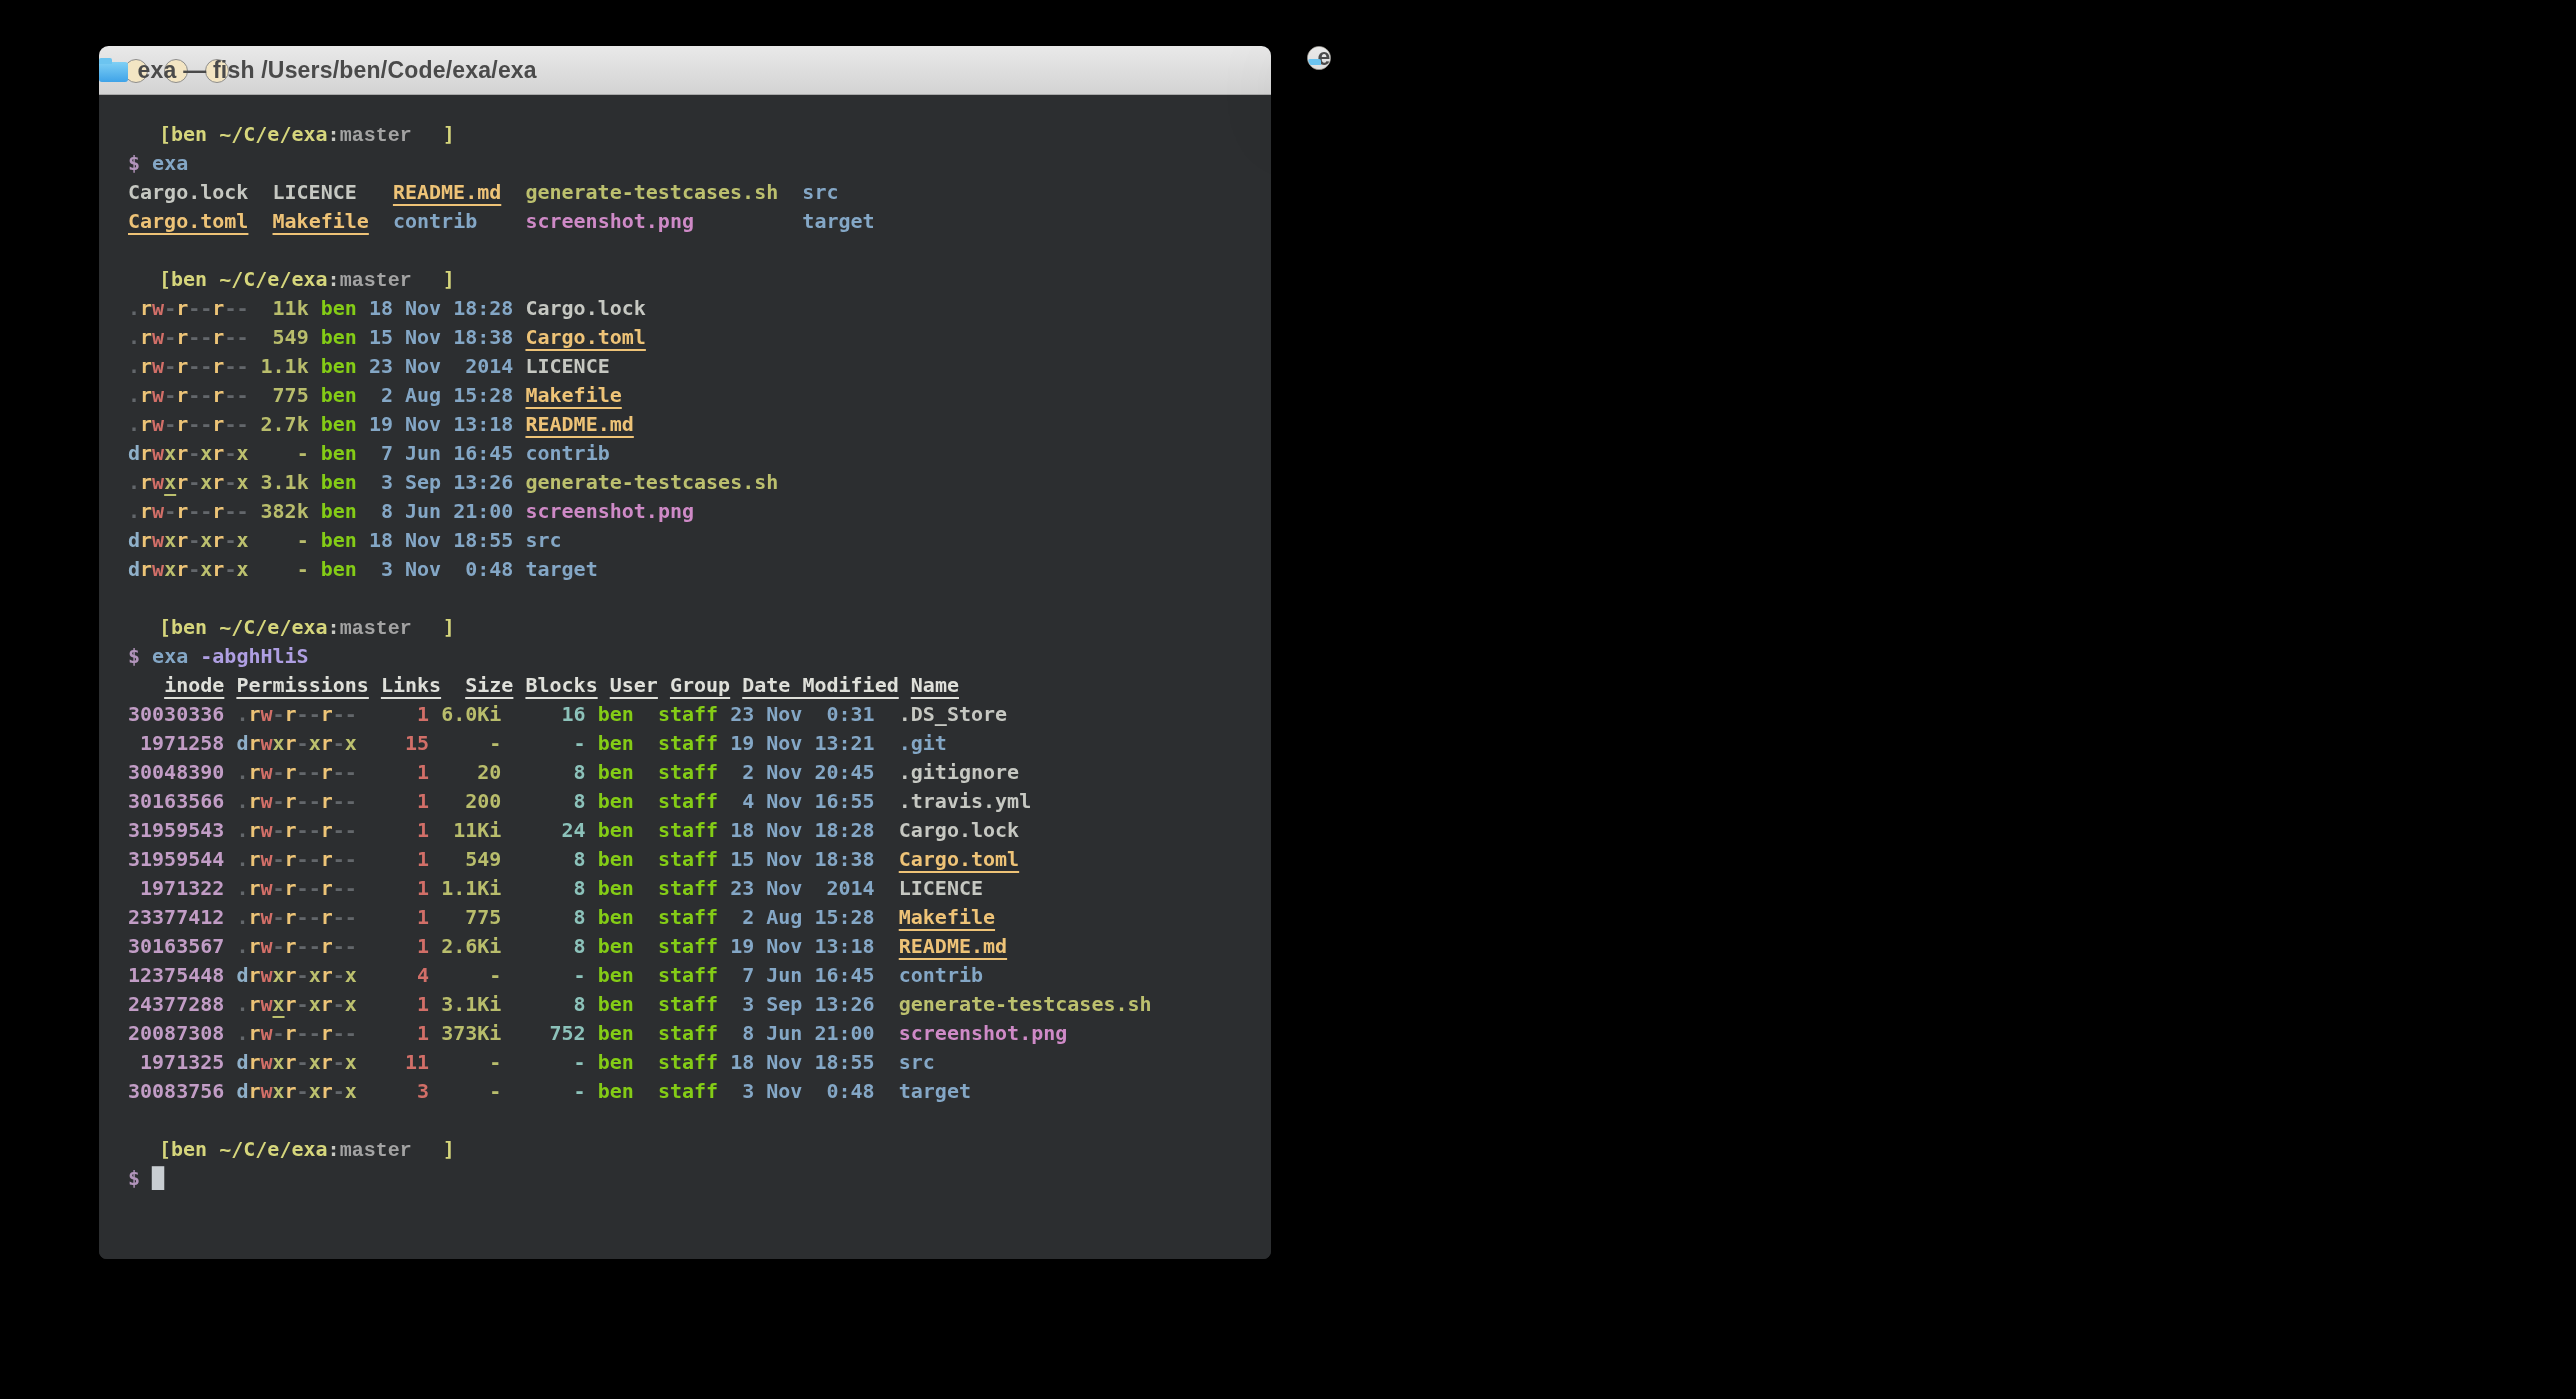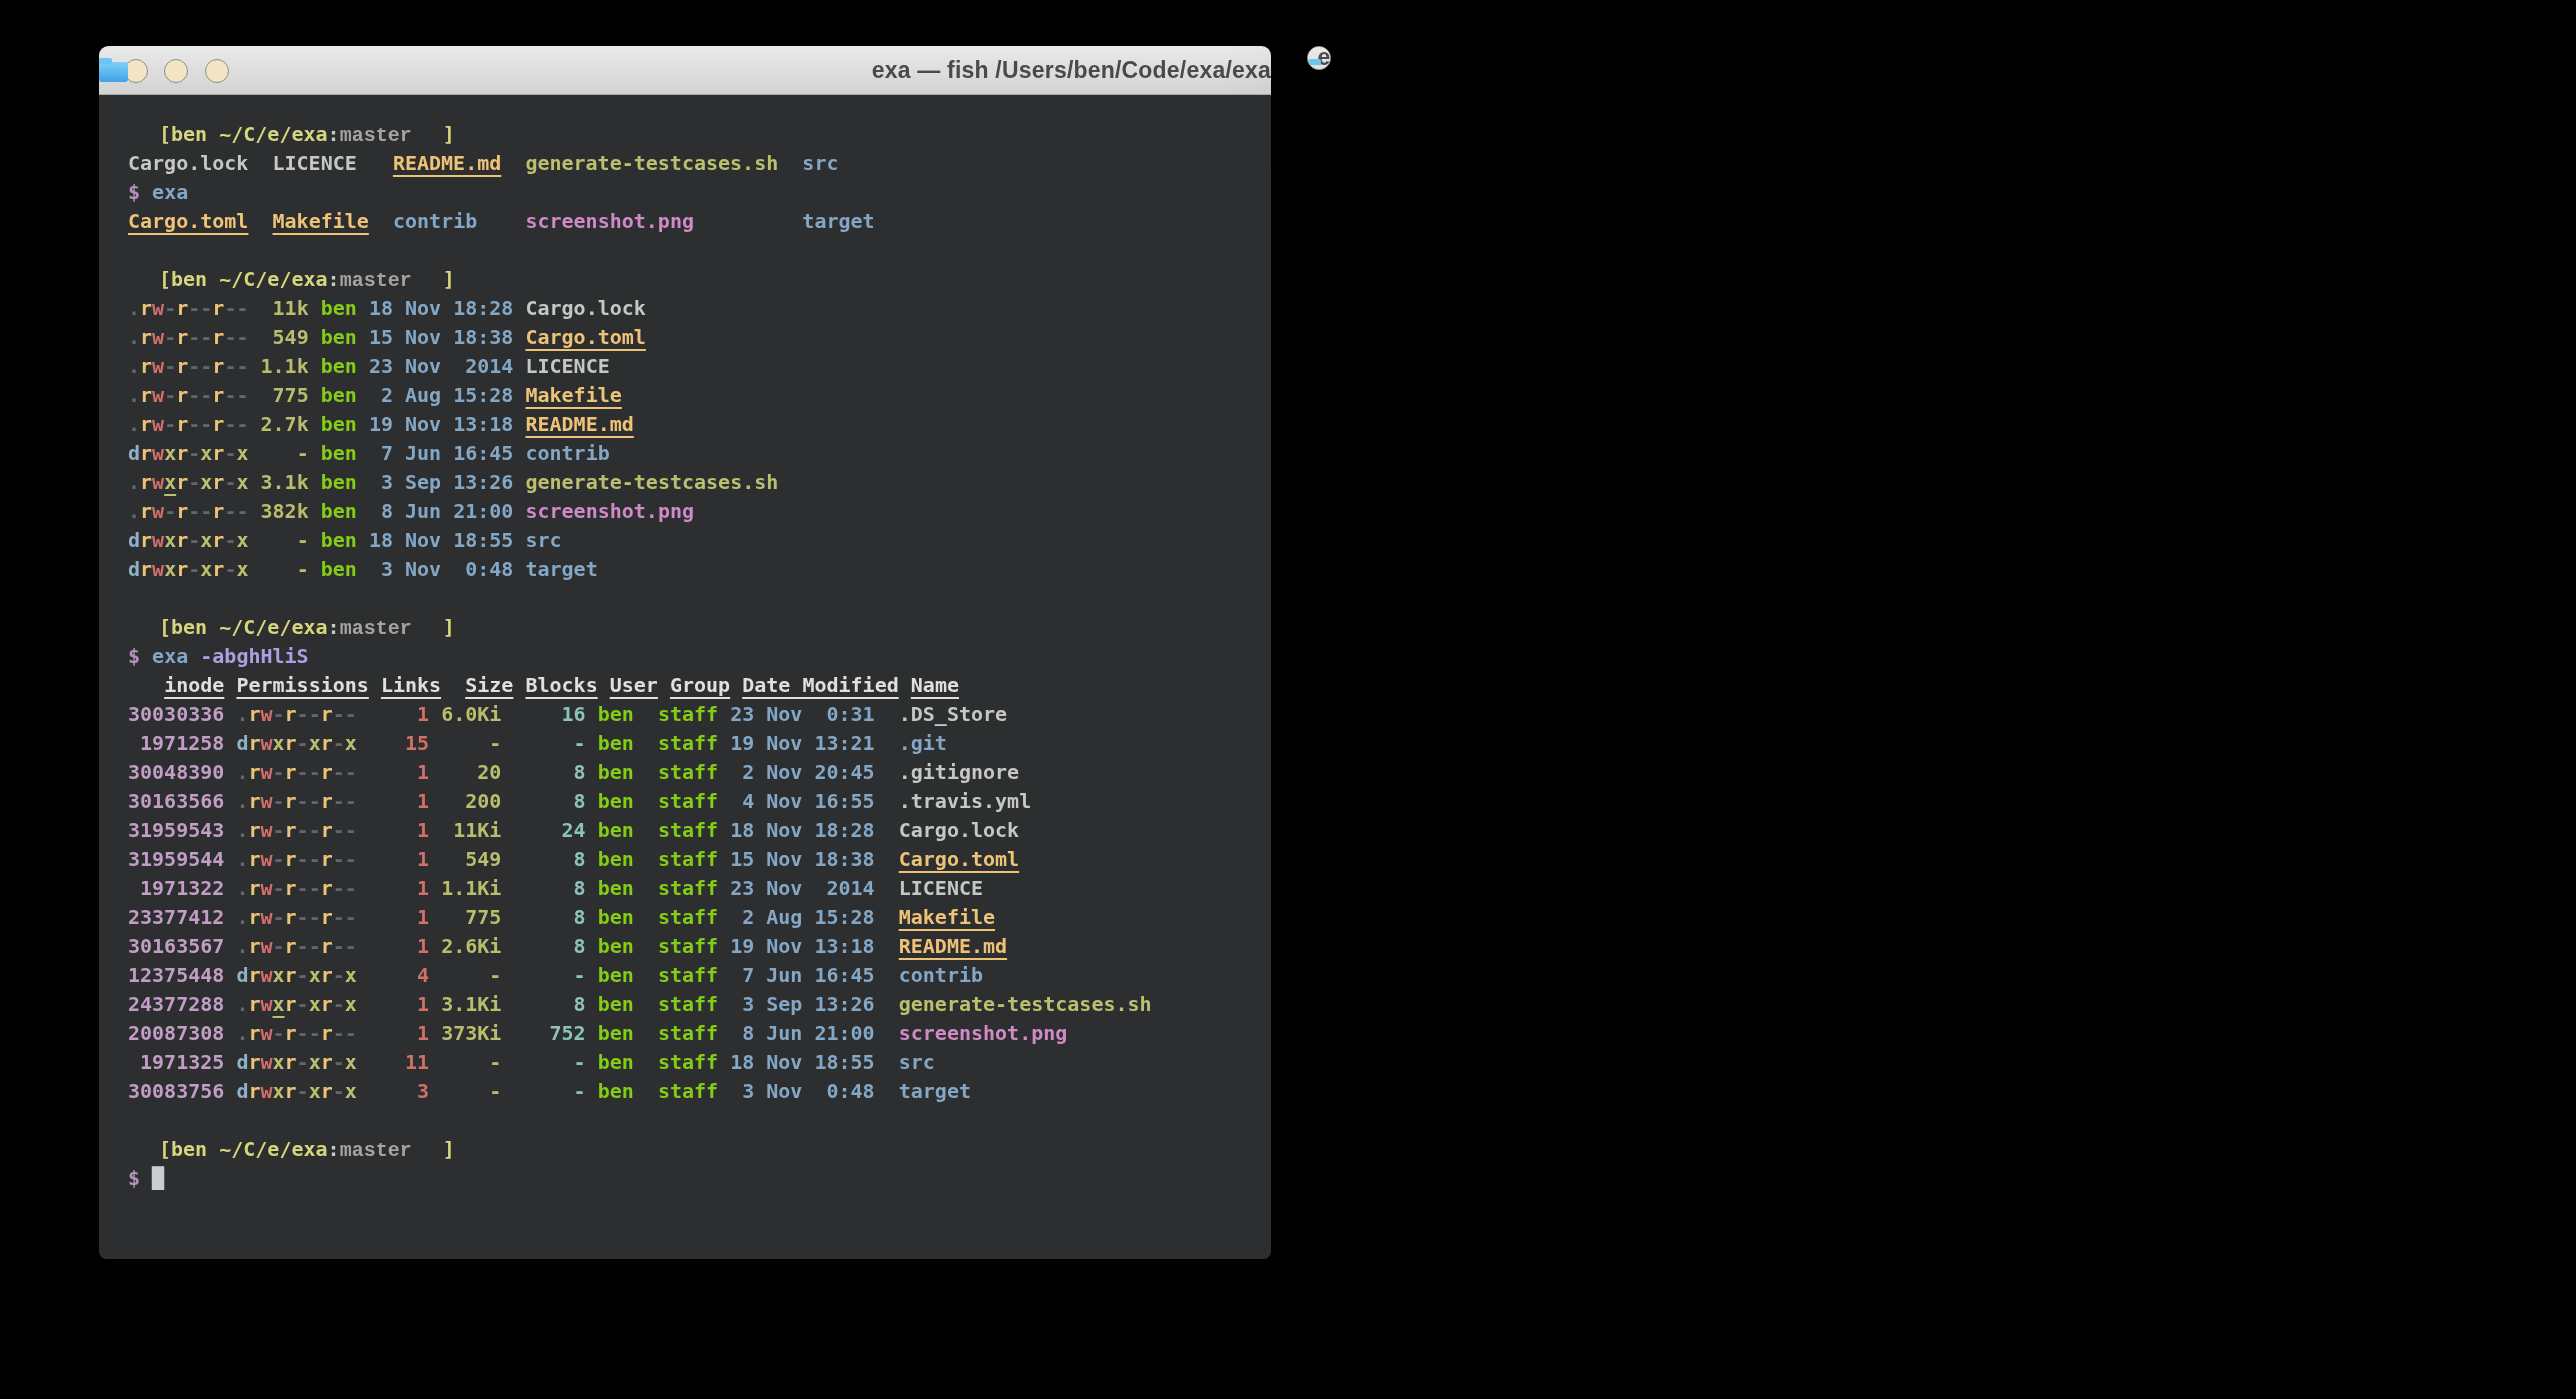--- a/index.html
+++ b/index.html
@@ -18,21 +18,21 @@
     border-bottom:1px solid #a9a9a9;
   }
   .lights{position:absolute;left:25px;top:12.5px;display:flex;gap:16.3px;}
   .light{
     width:24px;height:24px;border-radius:50%;
     background:radial-gradient(circle at 40% 35%,#bdbdbd,#a0a0a0);
     border:1px solid #8d8d8d;box-sizing:border-box;
   }
   .titlewrap{
     position:absolute;left:0;right:0;top:0;bottom:0;
-    display:flex;align-items:center;justify-content:space-between;gap:9.6px;
+    display:flex;align-items:center;justify-content:flex-start;gap:9.6px;
   }
   .folder-icon{
     display:inline-block;width:29px;height:20px;position:relative;
     background:linear-gradient(#7fd0f5,#3fa3e8);border-radius:2.9px;margin-top:3.8px;
   }
   .folder-icon::before{
     content:"";position:absolute;top:-3.8px;left:0;width:12.5px;height:5.8px;
     background:#6cc4f0;border-radius:1.9px 1.9px 0 0;
   }
   .title-text{font-size:23px;color:#4a4a4a;font-weight:bold;letter-spacing:0.2px;}
@@ -82,22 +82,22 @@
       <span class="light"></span>
       <span class="light"></span>
     </div>
     <div class="titlewrap">
       <span class="folder-icon"></span>
       <span class="title-text">exa — fish  /Users/ben/Code/exa/exa</span>
     </div>
   </div>
   <div class="termbody" id="term-left">
       <div class="tline"><span class="c-p">[ben ~/C/e/exa</span><span class="c-d">:</span><span class="c-m">master</span><span class="c-p">]</span></div>
+      <div class="tline"><span class="c-dl">$ </span><span class="c-c">exa</span></div>
       <div class="tline"><span class="c-d">Cargo.lock  LICENCE   </span><span class="c-bld">README.md</span><span class="c-d">  </span><span class="c-scr">generate-testcases.sh</span><span class="c-d">  </span><span class="c-dir">src</span></div>
-      <div class="tline"><span class="c-dl">$ </span><span class="c-c">exa</span></div>
       <div class="tline"><span class="c-bld">Cargo.toml</span><span class="c-d">  </span><span class="c-bld">Makefile</span><span class="c-d">  </span><span class="c-dir">contrib</span><span class="c-d">    </span><span class="c-img">screenshot.png</span><span class="c-d">         </span><span class="c-dir">target</span></div>
       <div class="tline">&nbsp;</div>
       <div class="tline"><span class="c-p">[ben ~/C/e/exa</span><span class="c-d">:</span><span class="c-m">master</span><span class="c-p">]</span></div>
       <div class="tline"><span class="c-dim">.</span><span class="c-pm-r">r</span><span class="c-pm-w">w</span><span class="c-dim">-</span><span class="c-pm-r">r</span><span class="c-dim">-</span><span class="c-dim">-</span><span class="c-pm-r">r</span><span class="c-dim">-</span><span class="c-dim">-</span><span class="c-sz">  11k</span><span class="c-us"> ben</span><span class="c-dt"> 18 Nov 18:28</span><span class="c-d"> Cargo.lock</span></div>
       <div class="tline"><span class="c-dim">.</span><span class="c-pm-r">r</span><span class="c-pm-w">w</span><span class="c-dim">-</span><span class="c-pm-r">r</span><span class="c-dim">-</span><span class="c-dim">-</span><span class="c-pm-r">r</span><span class="c-dim">-</span><span class="c-dim">-</span><span class="c-sz">  549</span><span class="c-us"> ben</span><span class="c-dt"> 15 Nov 18:38</span><span class="c-d"> </span><span class="c-bld">Cargo.toml</span></div>
       <div class="tline"><span class="c-dim">.</span><span class="c-pm-r">r</span><span class="c-pm-w">w</span><span class="c-dim">-</span><span class="c-pm-r">r</span><span class="c-dim">-</span><span class="c-dim">-</span><span class="c-pm-r">r</span><span class="c-dim">-</span><span class="c-dim">-</span><span class="c-sz"> 1.1k</span><span class="c-us"> ben</span><span class="c-dt"> 23 Nov  2014</span><span class="c-d"> LICENCE</span></div>
       <div class="tline"><span class="c-dim">.</span><span class="c-pm-r">r</span><span class="c-pm-w">w</span><span class="c-dim">-</span><span class="c-pm-r">r</span><span class="c-dim">-</span><span class="c-dim">-</span><span class="c-pm-r">r</span><span class="c-dim">-</span><span class="c-dim">-</span><span class="c-sz">  775</span><span class="c-us"> ben</span><span class="c-dt">  2 Aug 15:28</span><span class="c-d"> </span><span class="c-bld">Makefile</span></div>
       <div class="tline"><span class="c-dim">.</span><span class="c-pm-r">r</span><span class="c-pm-w">w</span><span class="c-dim">-</span><span class="c-pm-r">r</span><span class="c-dim">-</span><span class="c-dim">-</span><span class="c-pm-r">r</span><span class="c-dim">-</span><span class="c-dim">-</span><span class="c-sz"> 2.7k</span><span class="c-us"> ben</span><span class="c-dt"> 19 Nov 13:18</span><span class="c-d"> </span><span class="c-bld">README.md</span></div>
       <div class="tline"><span class="c-pm-d">d</span><span class="c-pm-r">r</span><span class="c-pm-w">w</span><span class="c-pm-x">x</span><span class="c-pm-r">r</span><span class="c-dim">-</span><span class="c-pm-x">x</span><span class="c-pm-r">r</span><span class="c-dim">-</span><span class="c-pm-x">x</span><span class="c-sz">    -</span><span class="c-us"> ben</span><span class="c-dt">  7 Jun 16:45</span><span class="c-d"> </span><span class="c-dir">contrib</span></div>
       <div class="tline"><span class="c-dim">.</span><span class="c-pm-r">r</span><span class="c-pm-w">w</span><span class="c-pm-x und">x</span><span class="c-pm-r">r</span><span class="c-dim">-</span><span class="c-pm-x">x</span><span class="c-pm-r">r</span><span class="c-dim">-</span><span class="c-pm-x">x</span><span class="c-sz"> 3.1k</span><span class="c-us"> ben</span><span class="c-dt">  3 Sep 13:26</span><span class="c-d"> </span><span class="c-scr">generate-testcases.sh</span></div>

